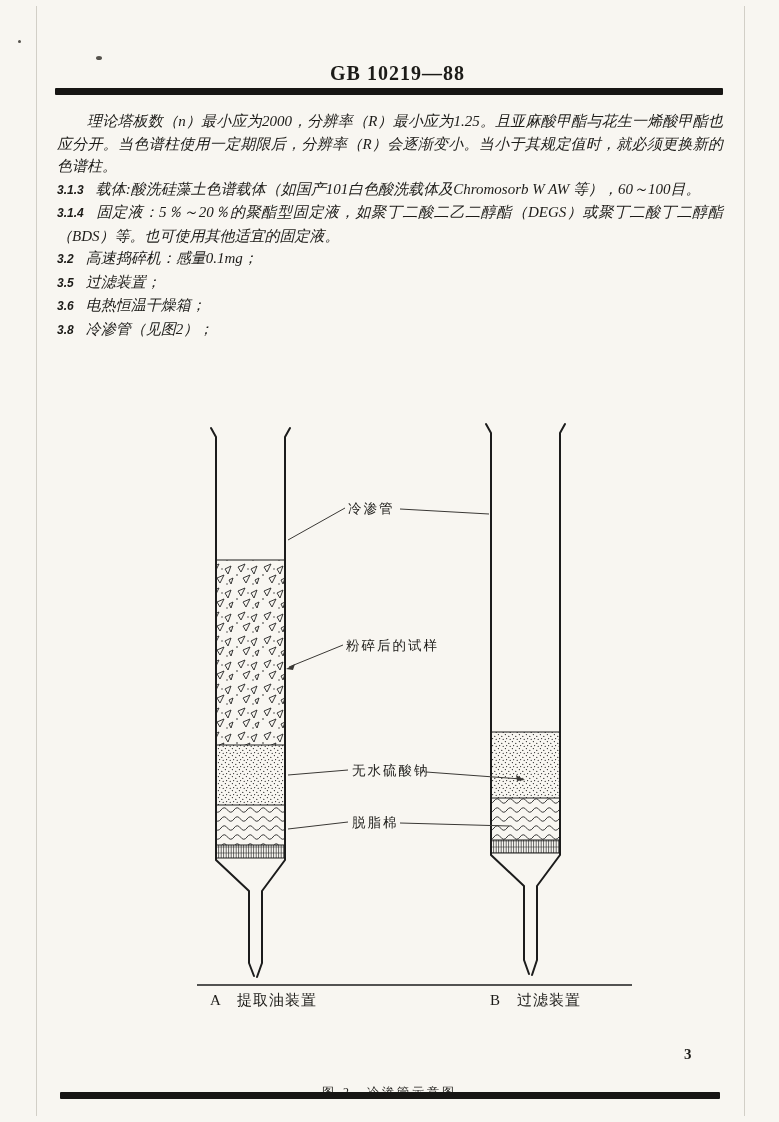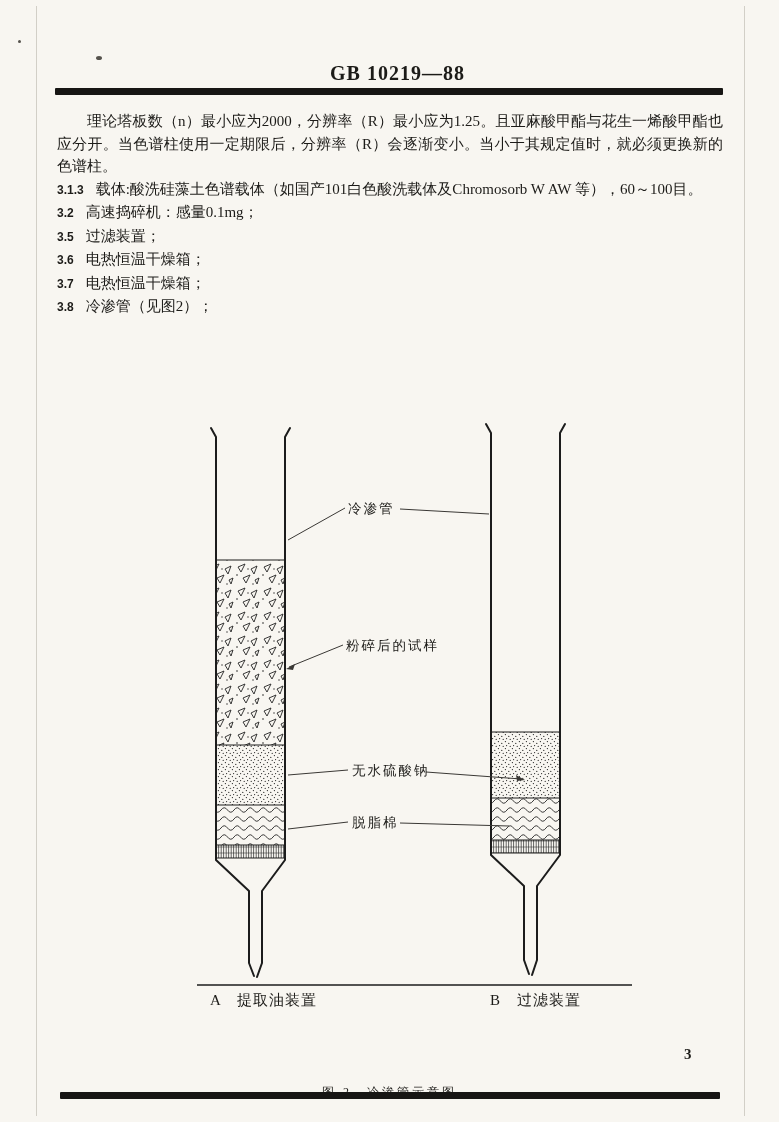--- a/index.html
+++ b/index.html
@@ -20,21 +20,21 @@
     text-align:center;font-size:20px;font-weight:700;letter-spacing:1px;
     font-family:Liberation Serif, serif;
   }
   .rule{position:absolute;background:#171614;border-radius:1px;}
   .rule-top{left:55px;top:88px;width:668px;height:7px;}
   .rule-bottom{left:60px;top:1092px;width:660px;height:7px;}
   .content{
     position:absolute;left:57px;top:110px;width:666px;
     font-size:15px;line-height:22.5px;text-align:justify;
   }
-  .content p{margin:0;padding:0;}
+  .content p{margin:0;padding:0;font-style:italic;}
   .intro{text-indent:2em;}
   .item .num{
     font-weight:700;
     font-family:"Liberation Sans","DejaVu Sans",sans-serif;
     font-size:12px;
     margin-right:12px;
   }
   .figure-svg{position:absolute;left:0;top:418px;}
   .wall{fill:none;stroke:#1c1c1c;stroke-width:2;stroke-linejoin:round;stroke-linecap:round;}
   .sep{stroke:#1c1c1c;stroke-width:1.1;}
@@ -62,24 +62,24 @@
   <div class="page-edge right"></div>
   <div class="speck s1"></div>
   <div class="speck s2"></div>
 
   <div class="doc-number">GB 10219—88</div>
   <div class="rule rule-top"></div>
 
   <div class="content">
     <p class="intro">理论塔板数（n）最小应为2000，分辨率（R）最小应为1.25。且亚麻酸甲酯与花生一烯酸甲酯也应分开。当色谱柱使用一定期限后，分辨率（R）会逐渐变小。当小于其规定值时，就必须更换新的色谱柱。</p>
     <p class="item"><span class="num">3.1.3</span><span class="txt">载体:酸洗硅藻土色谱载体（如国产101白色酸洗载体及Chromosorb W AW 等），60～100目。</span></p>
+    <p class="item"><span class="num">3.1.4</span><span class="txt">固定液：5％～20％的聚酯型固定液，如聚丁二酸二乙二醇酯（DEGS）或聚丁二酸丁二醇酯（BDS）等。也可使用其他适宜的固定液。</span></p>
     <p class="item"><span class="num">3.2</span><span class="txt">高速捣碎机：感量0.1mg；</span></p>
     <p class="item"><span class="num">3.5</span><span class="txt">过滤装置；</span></p>
     <p class="item"><span class="num">3.6</span><span class="txt">电热恒温干燥箱；</span></p>
-    <p class="item"><span class="num">3.7</span><span class="txt">电热恒温干燥箱；</span></p>
     <p class="item"><span class="num">3.8</span><span class="txt">冷渗管（见图2）；</span></p>
   </div>
 
   <svg class="figure-svg" width="779" height="600" viewBox="0 0 779 600">
     <defs>
       <pattern id="pat-sample" width="26" height="24" patternUnits="userSpaceOnUse">
         <path class="pp" d="M4,5 L11,2 L7,10 Z"></path>
         <path class="pp" d="M17,7 L23,4 L20,12 Z"></path>
         <path class="pp" d="M9,16 L16,13 L12,21 Z"></path>
         <path class="pp" d="M21,18 L25,16 L23,22 Z"></path>

